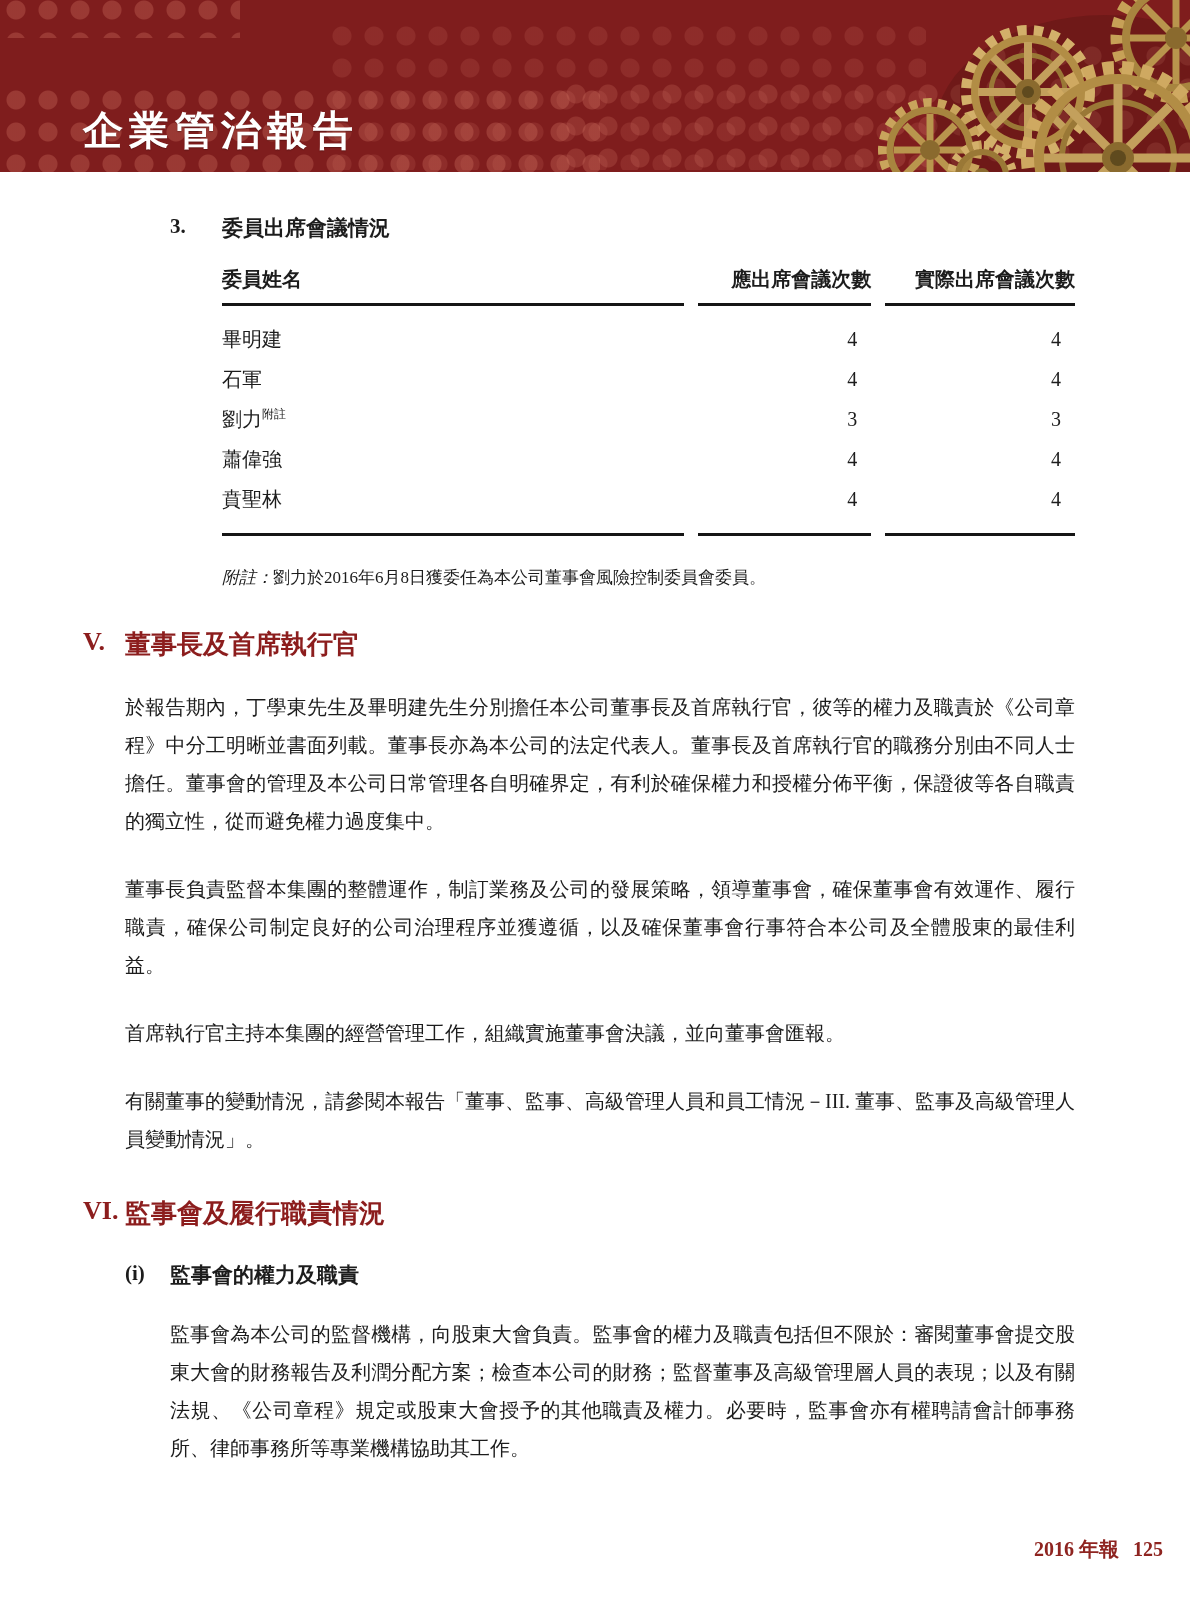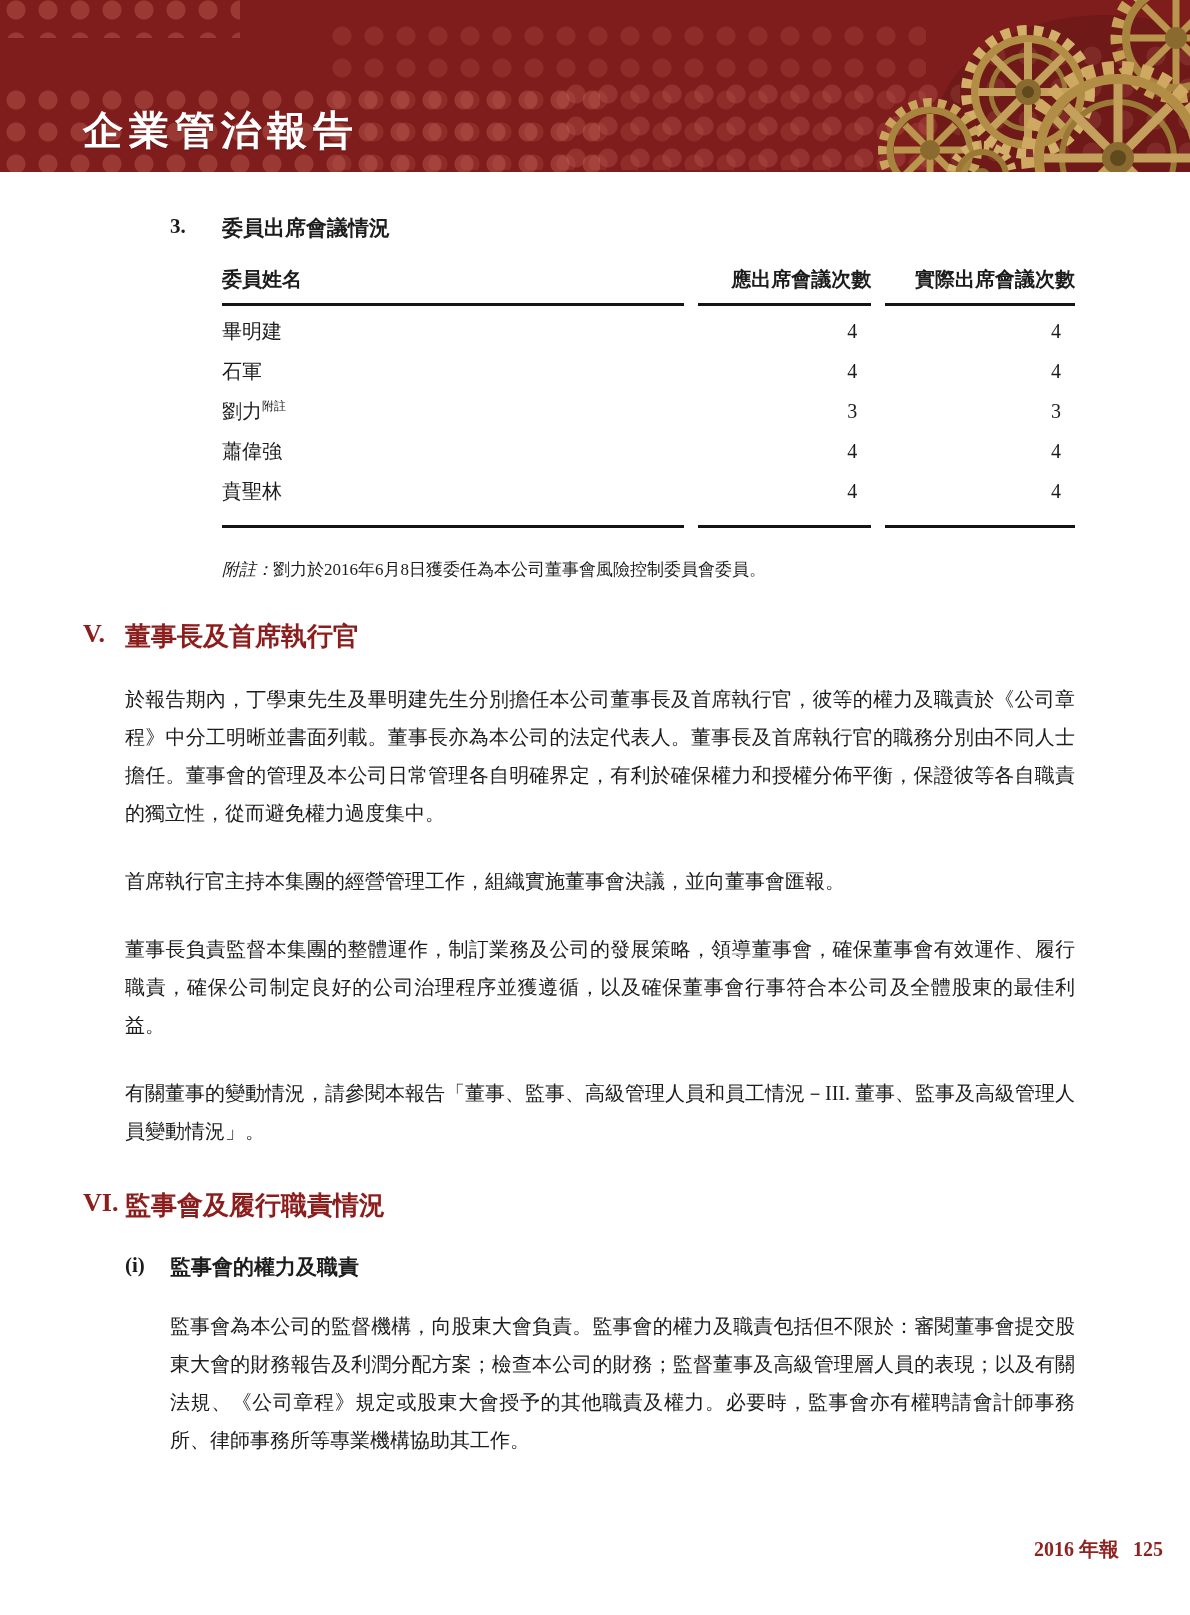--- a/index.html
+++ b/index.html
@@ -64,21 +64,21 @@
   table.attendance th {
     font-weight: bold;
     padding: 4px 0 10px 0;
     border-bottom: 3px solid #151515;
     white-space: nowrap;
   }
   table.attendance th.name-col { text-align: left; }
   table.attendance th.num-col { text-align: right; }
   table.attendance td { padding: 7px 0 6px 0; }
   table.attendance td.num { text-align: right; padding-right: 14px; }
-  table.attendance tr.first td { padding-top: 12px; }
+  table.attendance tr.first td { padding-top: 20px; }
   table.attendance tr.last td { border-bottom: 3px solid #151515; padding-bottom: 20px; }
   sup.note-ref { font-size: 12px; vertical-align: super; line-height: 0; }
 
   .footnote { margin-left: 139px; margin-top: 30px; font-size: 17px; }
   .footnote .fn-label { font-style: italic; }
 
   .sec-head {
     display: flex;
     color: #8c1d1d;
     font-weight: bold;
@@ -231,22 +231,22 @@
 
     <div class="footnote">
       <span class="fn-label">附註：</span><span>劉力於2016年6月8日獲委任為本公司董事會風險控制委員會委員。</span>
     </div>
 
     <div class="sec-head">
       <span class="num">V.</span>
       <span>董事長及首席執行官</span>
     </div>
     <p class="para">於報告期內，丁學東先生及畢明建先生分別擔任本公司董事長及首席執行官，彼等的權力及職責於《公司章程》中分工明晰並書面列載。董事長亦為本公司的法定代表人。董事長及首席執行官的職務分別由不同人士擔任。董事會的管理及本公司日常管理各自明確界定，有利於確保權力和授權分佈平衡，保證彼等各自職責的獨立性，從而避免權力過度集中。</p>
+    <p class="para">董事長負責監督本集團的整體運作，制訂業務及公司的發展策略，領導董事會，確保董事會有效運作、履行職責，確保公司制定良好的公司治理程序並獲遵循，以及確保董事會行事符合本公司及全體股東的最佳利益。</p>
     <p class="para">首席執行官主持本集團的經營管理工作，組織實施董事會決議，並向董事會匯報。</p>
-    <p class="para">董事長負責監督本集團的整體運作，制訂業務及公司的發展策略，領導董事會，確保董事會有效運作、履行職責，確保公司制定良好的公司治理程序並獲遵循，以及確保董事會行事符合本公司及全體股東的最佳利益。</p>
     <p class="para">有關董事的變動情況，請參閱本報告「董事、監事、高級管理人員和員工情況－III. 董事、監事及高級管理人員變動情況」。</p>
 
     <div class="sec-head">
       <span class="num">VI.</span>
       <span>監事會及履行職責情況</span>
     </div>
     <div class="sub-head">
       <span class="num">(i)</span>
       <span>監事會的權力及職責</span>
     </div>

